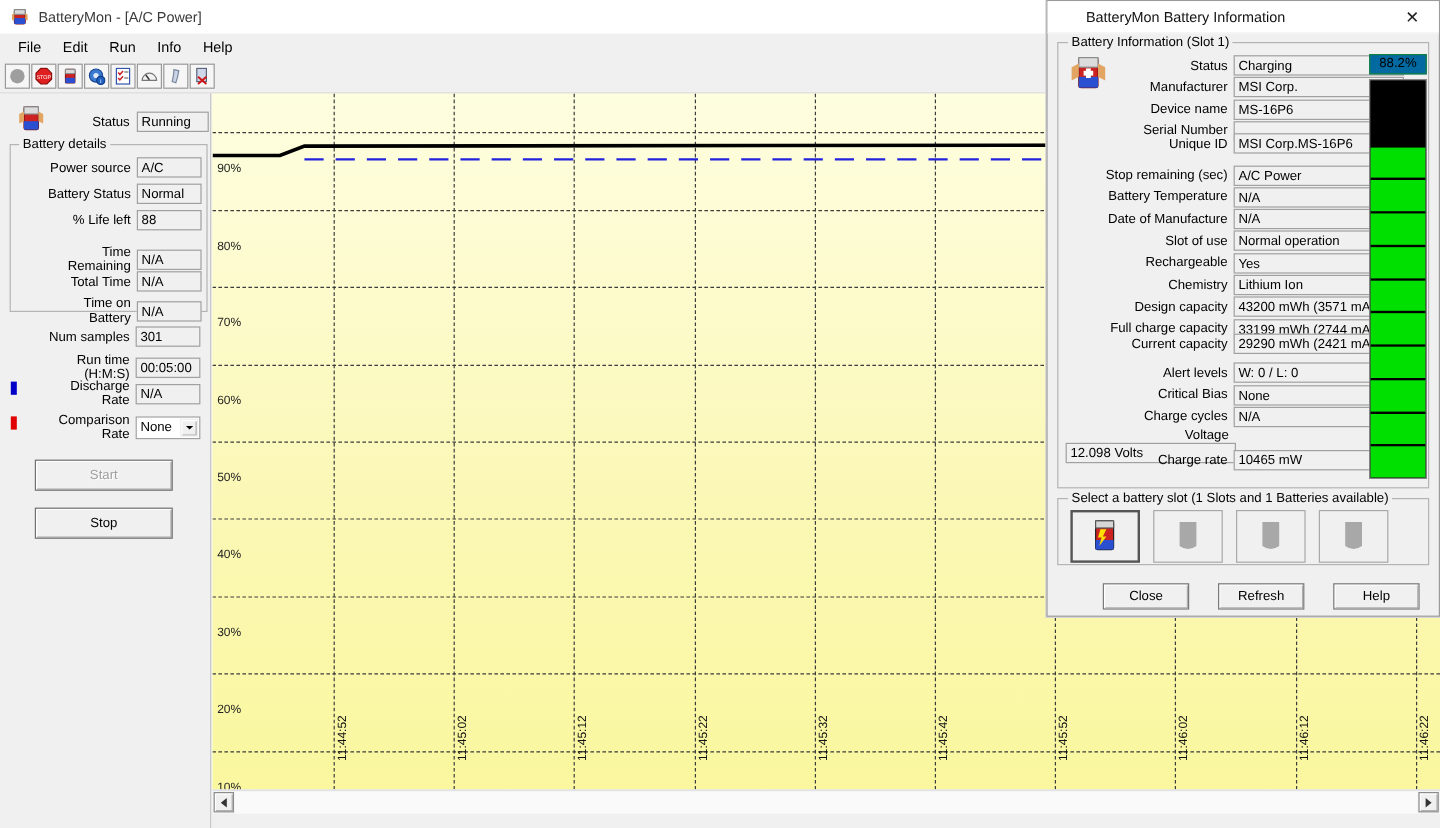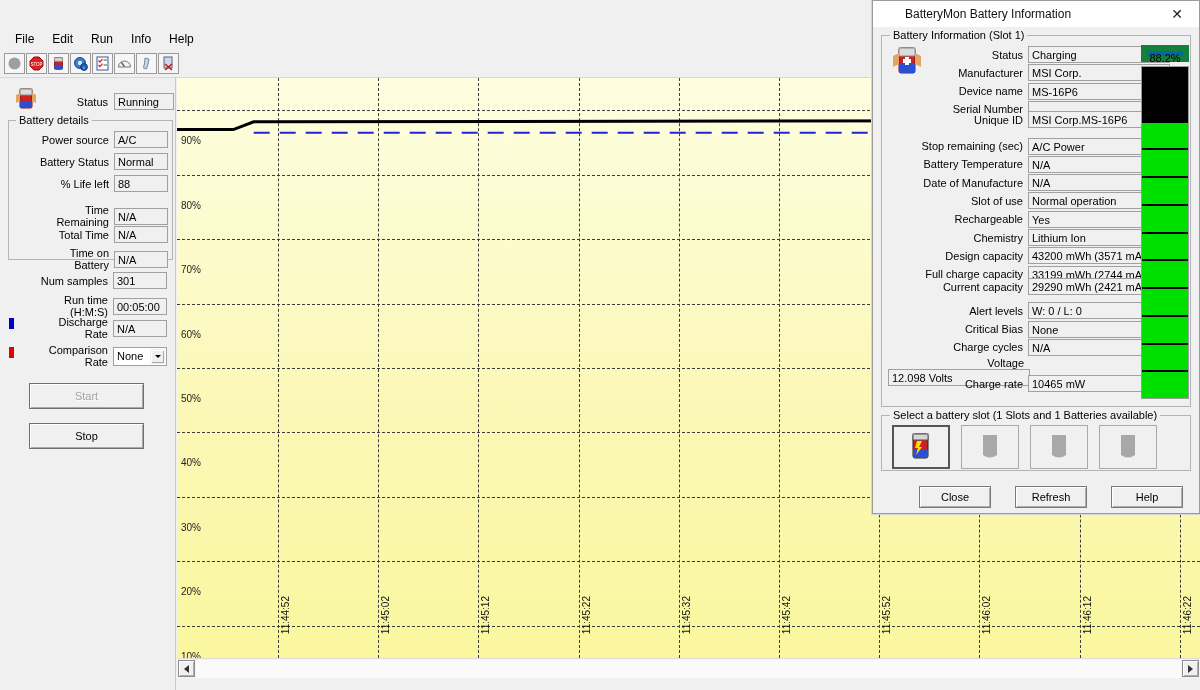--- a/index.html
+++ b/index.html
@@ -167,21 +167,21 @@
   .drow { position: absolute; display: flex; align-items: center; left: 6px; }
   .drow .dlbl { width: 140px; text-align: right; padding-right: 5px; font-size: 11px; }
   .drow .fld { width: 142px; }
 
   .gauge {
     position: absolute; border: 1px solid #9a9a9a; background: #000;
     overflow: hidden;
   }
   .gauge .seg { width: 100%; background: #00e000; border-bottom: 2px solid #000; }
   .pctbox {
-    position: absolute; background: #0369a1; border: 6px solid #15803d;
+    position: absolute; background: #0369a1; border: 1px solid #15803d;
     font-size: 11px; text-align: center; line-height: 15px; color: #000;
   }
 
   .slotbox {
     width: 58px; height: 44px; background: #f0f0f0;
     border: 1px solid #a9a9a9; position: relative;
     display: flex; align-items: center; justify-content: center;
   }
   .slotbox.sel { border: 2px solid #555; }
 
@@ -189,20 +189,32 @@
     width: 72px; height: 22px; background: #f0f0f0; border: 1px solid #7a7a7a;
     font-size: 11px; color: #000; text-align: center; line-height: 20px;
     box-shadow: inset 1px 1px 0 #ffffff, inset -1px -1px 0 #adadad;
   }
 </style>
 </head>
 <body>
 
 <div id="root">
 
+  <div class="titlebar">
+    <span class="tb-icon">
+      <svg width="17" height="17" viewBox="0 0 17 17">
+        <rect x="4" y="3" width="9" height="12" rx="1.5" fill="#cc2222" stroke="#7a1212"></rect>
+        <rect x="4" y="3" width="9" height="4" fill="#d9d9d9" stroke="#8a8a8a"></rect>
+        <rect x="4" y="10" width="9" height="5" fill="#2a4fd0"></rect>
+        <path d="M2 7 L4 6 L4 11 L2 12 Z" fill="#e0a05a"></path>
+        <path d="M15 7 L13 6 L13 11 L15 12 Z" fill="#e0a05a"></path>
+      </svg>
+    </span>
+    <span class="tb-text">BatteryMon - [A/C Power]</span>
+  </div>
 
   <div class="menubar">
     <span class="mi">File</span>
     <span class="mi">Edit</span>
     <span class="mi">Run</span>
     <span class="mi">Info</span>
     <span class="mi">Help</span>
   </div>
 
   <div class="toolbar">

